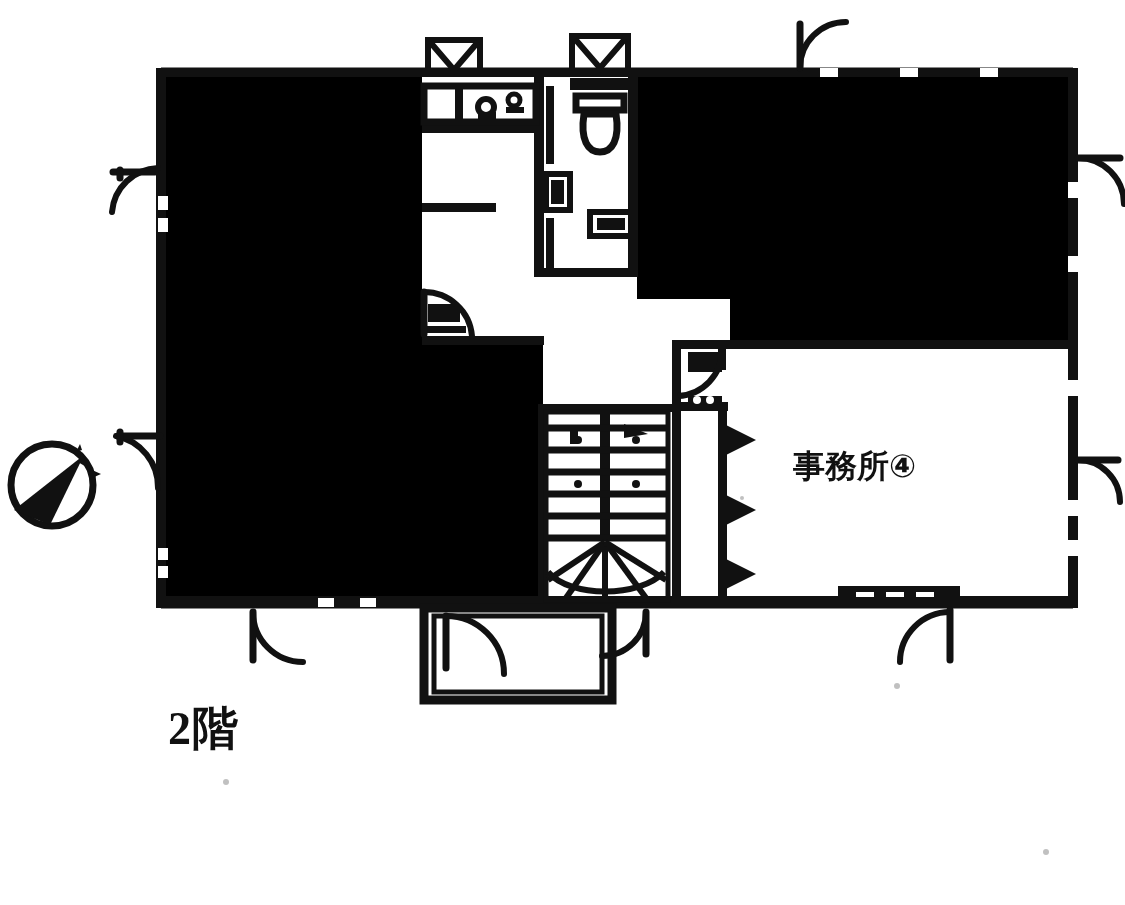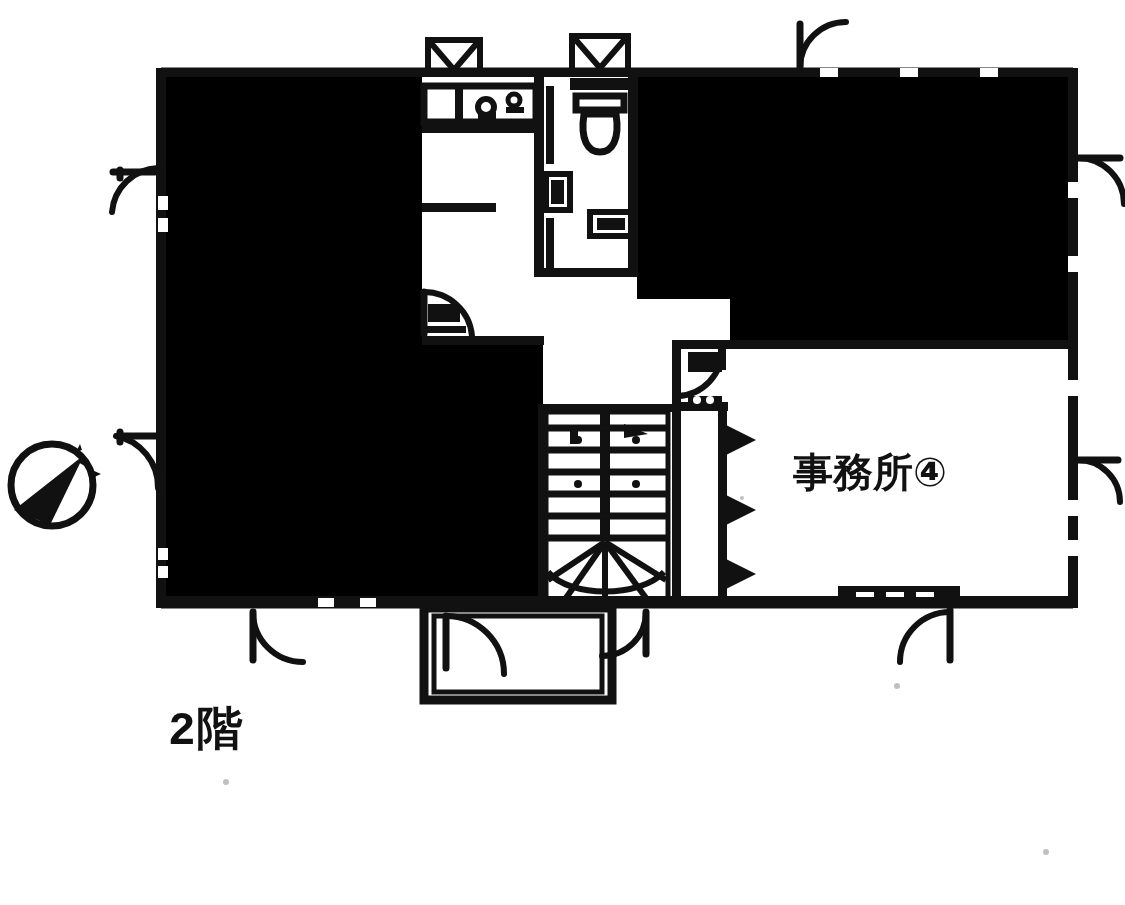--- a/index.html
+++ b/index.html
@@ -21,33 +21,33 @@
     position: absolute;
     left: 0;
     top: 0;
     width: 1125px;
     height: 905px;
   }
   .floor-label {
     position: absolute;
     left: 168px;
     top: 698px;
-    font-family: Liberation Mono, monospace;
+    font-family: Liberation Serif, serif;
     font-size: 46px;
     font-weight: 700;
     color: #111111;
     letter-spacing: 1px;
     white-space: nowrap;
   }
   .room-label {
     position: absolute;
     left: 793px;
     top: 445px;
     font-family: "DejaVu Sans", "Liberation Sans", sans-serif;
-    font-size: 40px;
+    font-size: 32px;
     font-weight: 700;
     color: #111111;
     letter-spacing: 0px;
     white-space: nowrap;
   }
 </style>
 </head>
 <body>
 
 <div id="page">

